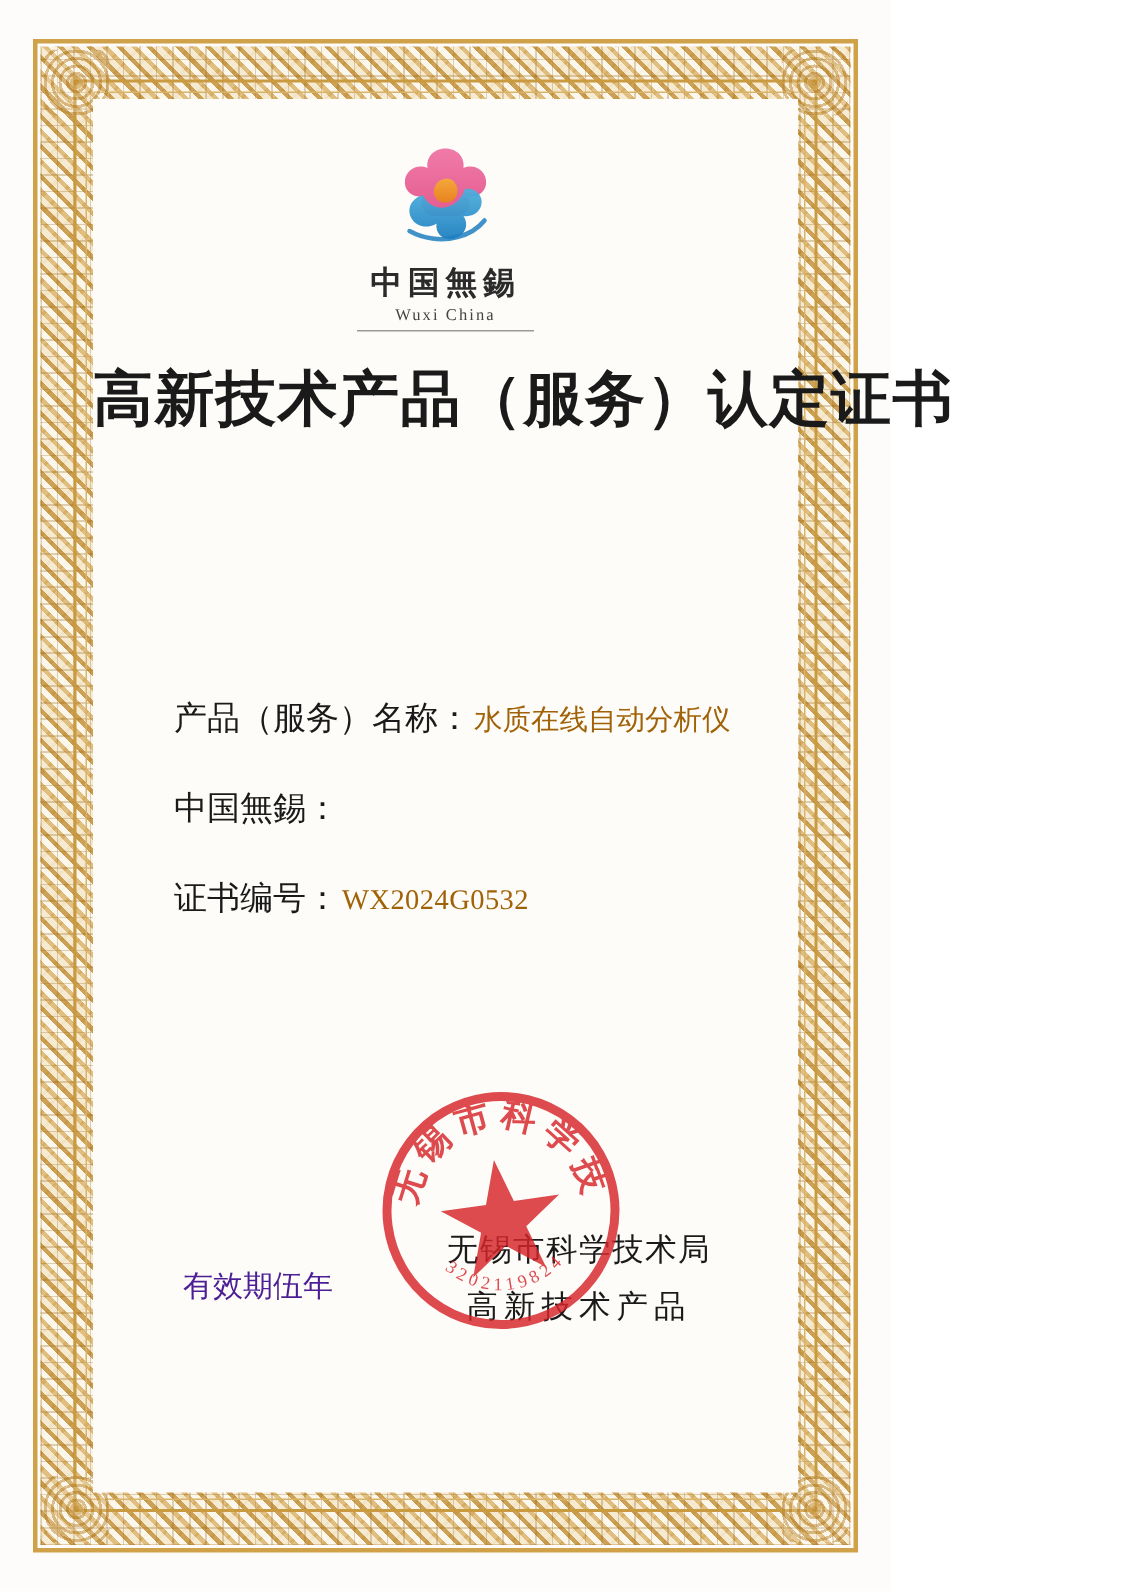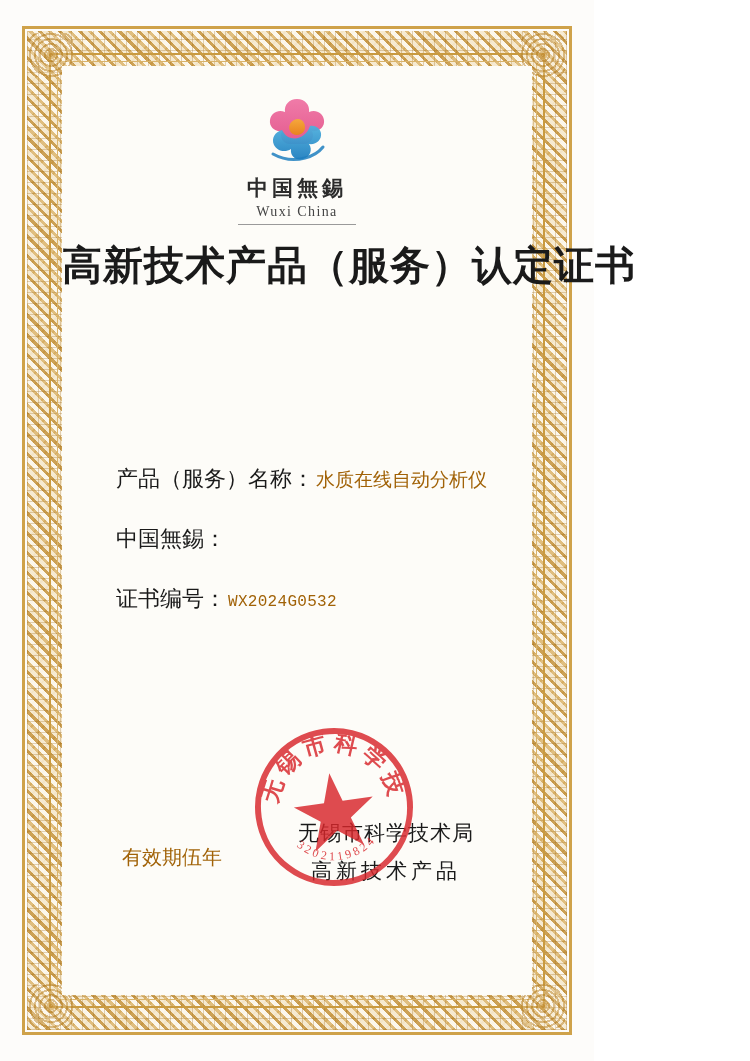--- a/index.html
+++ b/index.html
@@ -132,21 +132,21 @@
     margin-top: 4px;
     font-family: "DejaVu Serif", serif;
     font-size: 21px;
     letter-spacing: 4px;
     color: #2b2b2b;
     font-weight: 600;
   }
   .logo-en {
     margin-top: 2px;
     font-family: "Liberation Serif", serif;
-    font-size: 14px;
+    font-size: 11px;
     letter-spacing: 1.4px;
     color: #444;
   }
   .logo-rule {
     width: 118px;
     height: 1px;
     background: #9a9a9a;
     margin: 4px auto 0;
   }
 
@@ -185,33 +185,33 @@
     white-space: nowrap;
   }
   .field-value {
     font-family: "DejaVu Serif", serif;
     font-size: 19px;
     color: #a16207;
     margin-left: 2px;
     white-space: nowrap;
   }
   .field-value.latin {
-    font-family: Liberation Mono, monospace;
-    font-size: 16px;
+    font-family: Liberation Serif, serif;
+    font-size: 19px;
     letter-spacing: 0.3px;
   }
 
   
   .validity {
     position: absolute;
     left: 60px;
     bottom: 124px;
     font-family: "DejaVu Serif", serif;
     font-size: 20px;
-    color: #a16207;
+    color: #4c1d95;
   }
   .issuer {
     position: absolute;
     right: 58px;
     bottom: 110px;
     text-align: center;
     font-family: "DejaVu Serif", serif;
     color: #1a1a1a;
   }
   .issuer-name {

